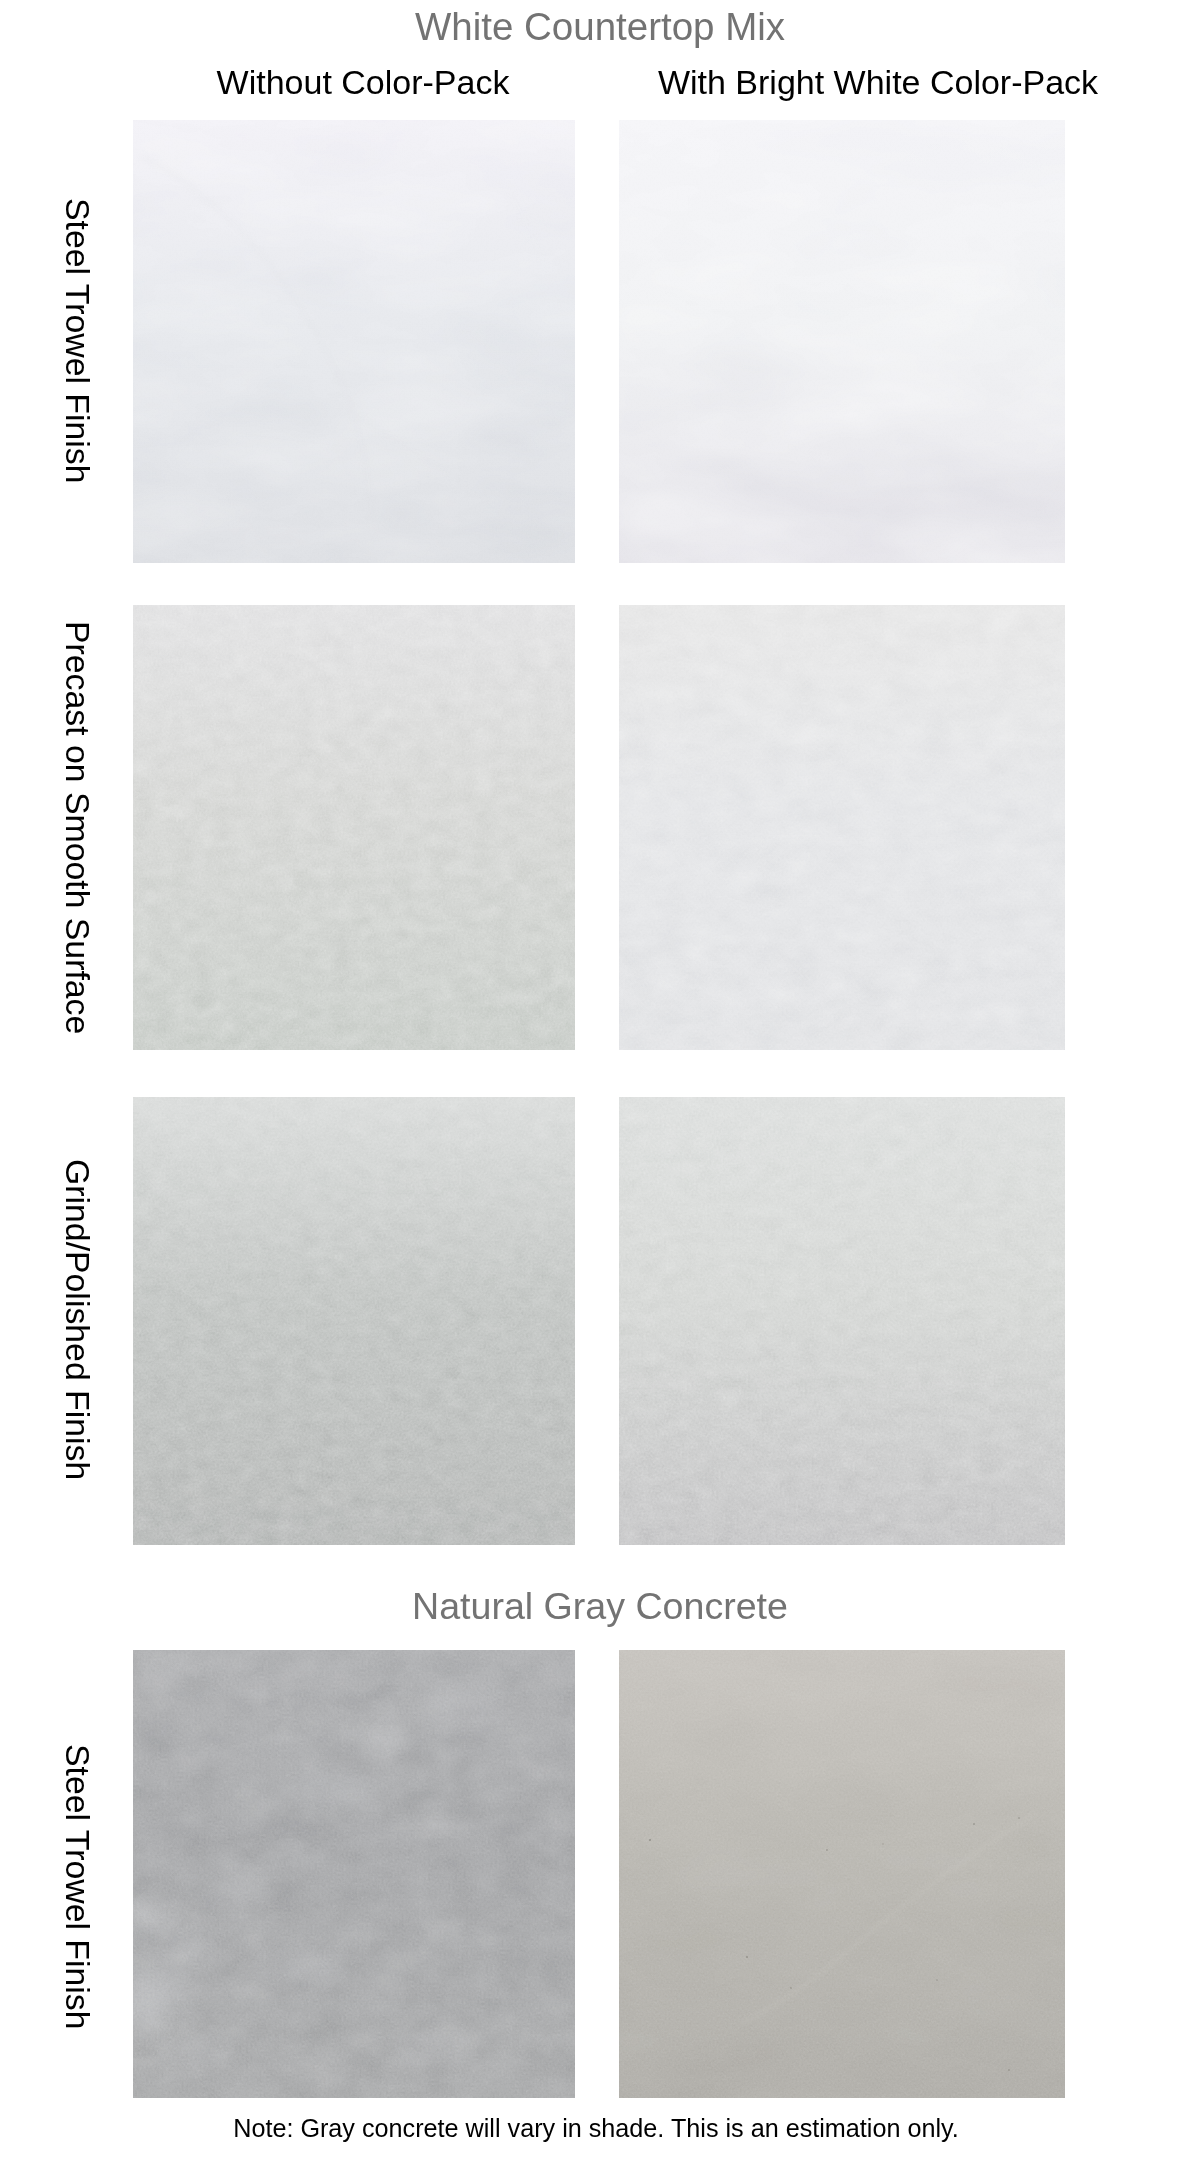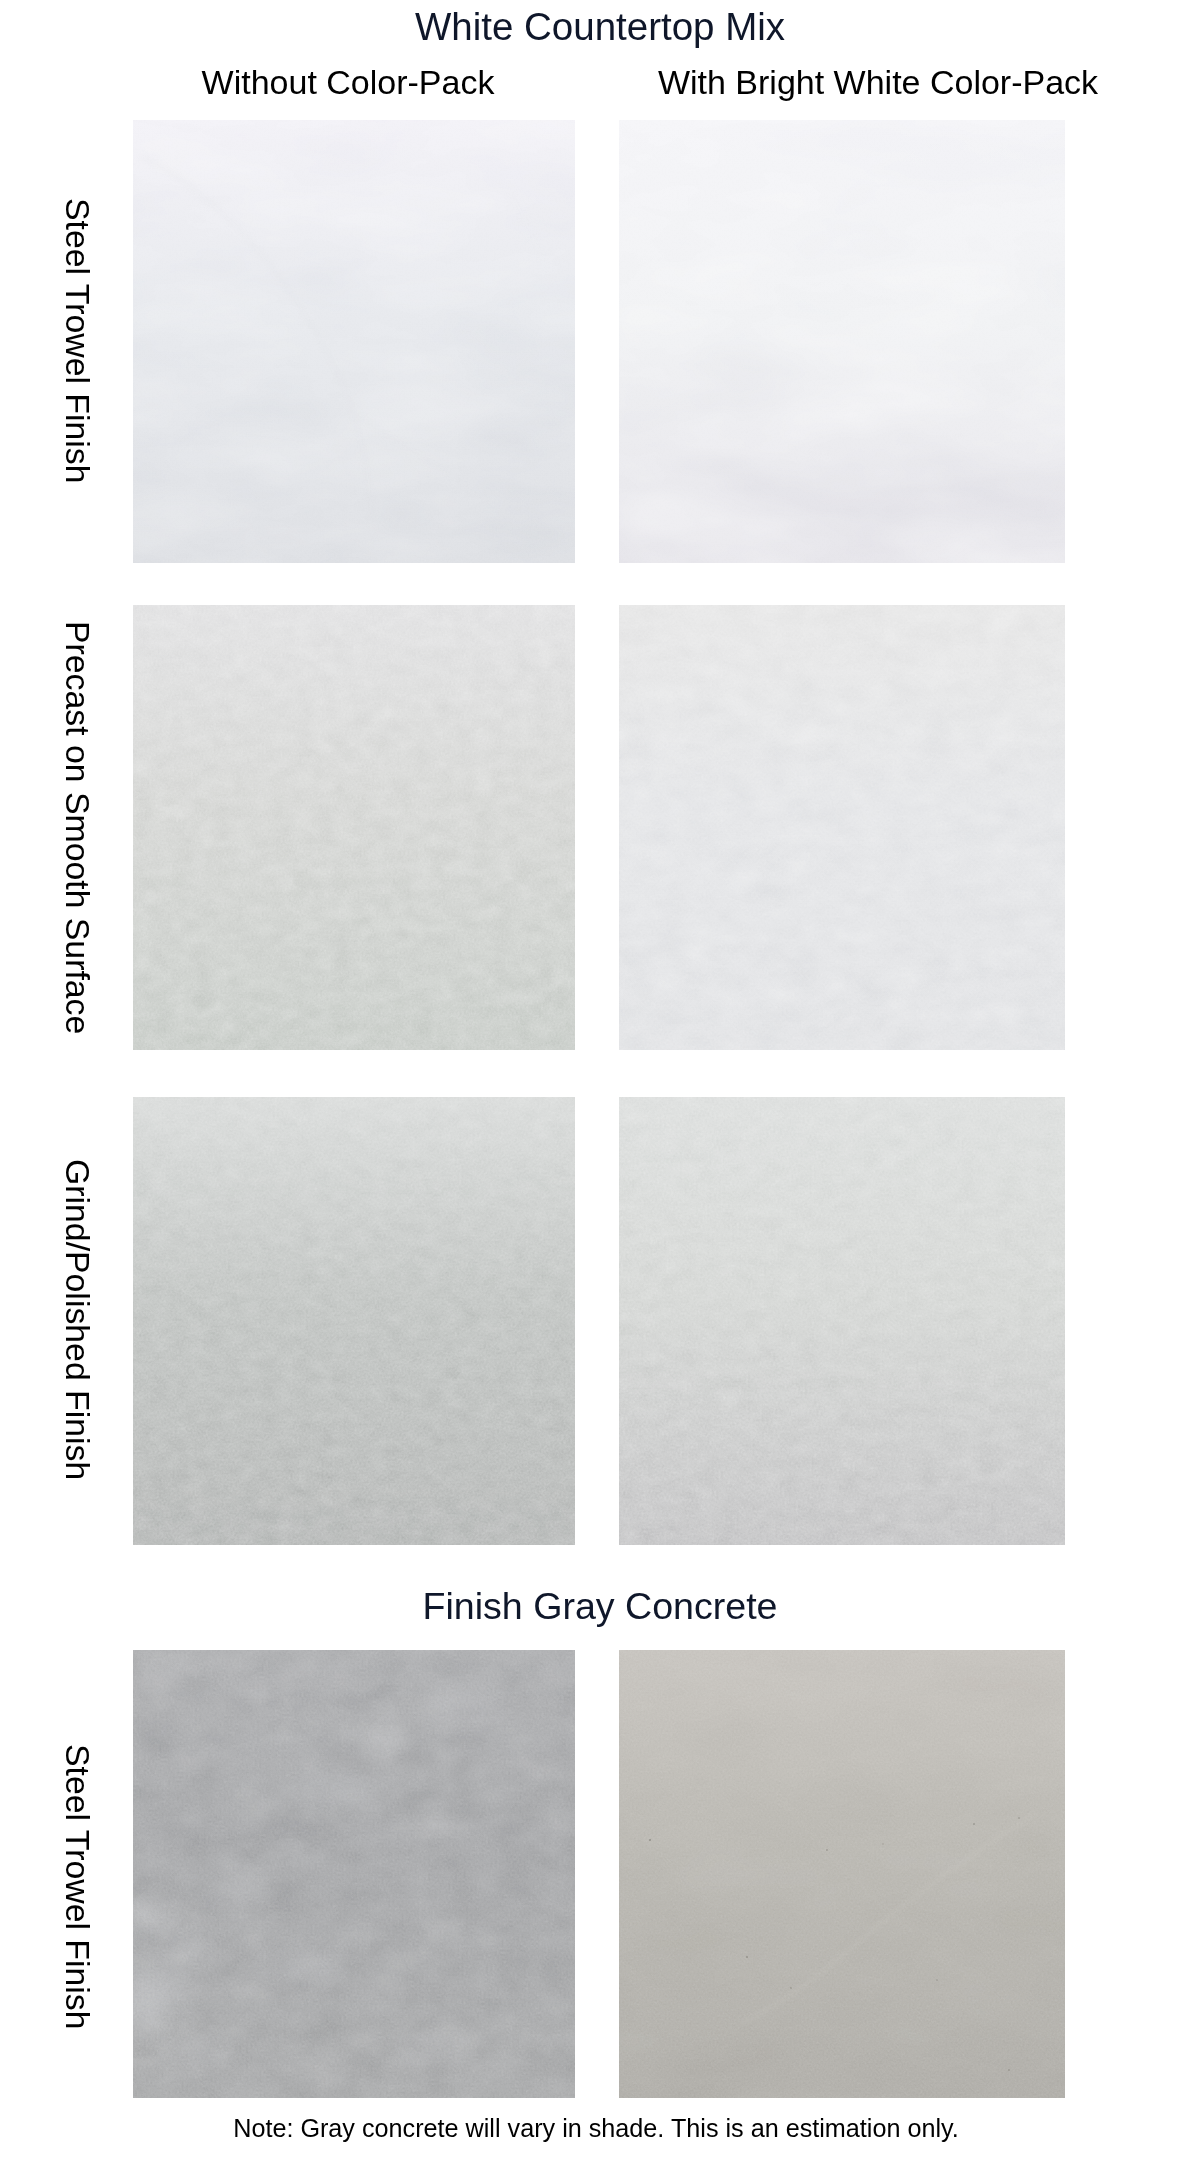--- a/index.html
+++ b/index.html
@@ -7,29 +7,29 @@
   body{
     width:1200px;height:2175px;background:#ffffff;
     font-family:"Liberation Sans", sans-serif;
     color:#000;overflow:hidden;position:relative;
     -webkit-font-smoothing:antialiased;
   }
   .page{position:absolute;inset:0;}
 
   .title{
     position:absolute;left:0;width:1200px;text-align:center;
-    font-size:38.5px;line-height:1;color:#0f172a;
+    font-size:38.5px;line-height:1;color:#737373;
   }
   #main-title{top:8px;}
   #gray-title{top:1588px;font-size:37.6px;}
 
   .colhead{
     position:absolute;font-size:34px;line-height:1;color:#000000;text-align:center;
   }
-  #col-head-0{top:64.5px;left:127px;width:442px;}
+  #col-head-0{top:64.5px;left:142px;width:442px;}
   #col-head-1{top:64.5px;left:622px;width:446px;margin-left:33px;}
 
   .rowlabel{
     position:absolute;
     font-size:33.8px;line-height:1;color:#000000;
     white-space:nowrap;
     transform-origin:0 0;
     transform:rotate(90deg);
   }
   #row-label-0{left:94.3px;top:198px;}
@@ -61,21 +61,21 @@
   <div class="title" id="main-title">White Countertop Mix</div>
 
   <div class="colhead" id="col-head-0">Without Color-Pack</div>
   <div class="colhead" id="col-head-1">With Bright White Color-Pack</div>
 
   <div class="rowlabel" id="row-label-0">Steel Trowel Finish</div>
   <div class="rowlabel" id="row-label-1">Precast on Smooth Surface</div>
   <div class="rowlabel" id="row-label-2">Grind/Polished Finish</div>
   <div class="rowlabel" id="row-label-3">Steel Trowel Finish</div>
 
-  <div class="title" id="gray-title">Finish Gray Concrete</div>
+  <div class="title" id="gray-title">Natural Gray Concrete</div>
 
   <div class="swatch" id="sw-0-0">
     <svg width="442" height="443" viewBox="0 0 442 443" xmlns="http://www.w3.org/2000/svg">
       <defs>
         <linearGradient id="g00" x1="0" y1="0" x2="0" y2="1">
           <stop offset="0" stop-color="#f4f3f8"></stop>
           <stop offset="0.45" stop-color="#e9ebef"></stop>
           <stop offset="1" stop-color="#e0e2e6"></stop>
         </linearGradient>
         <filter id="f00" x="0" y="0" width="100%" height="100%" color-interpolation-filters="sRGB">

